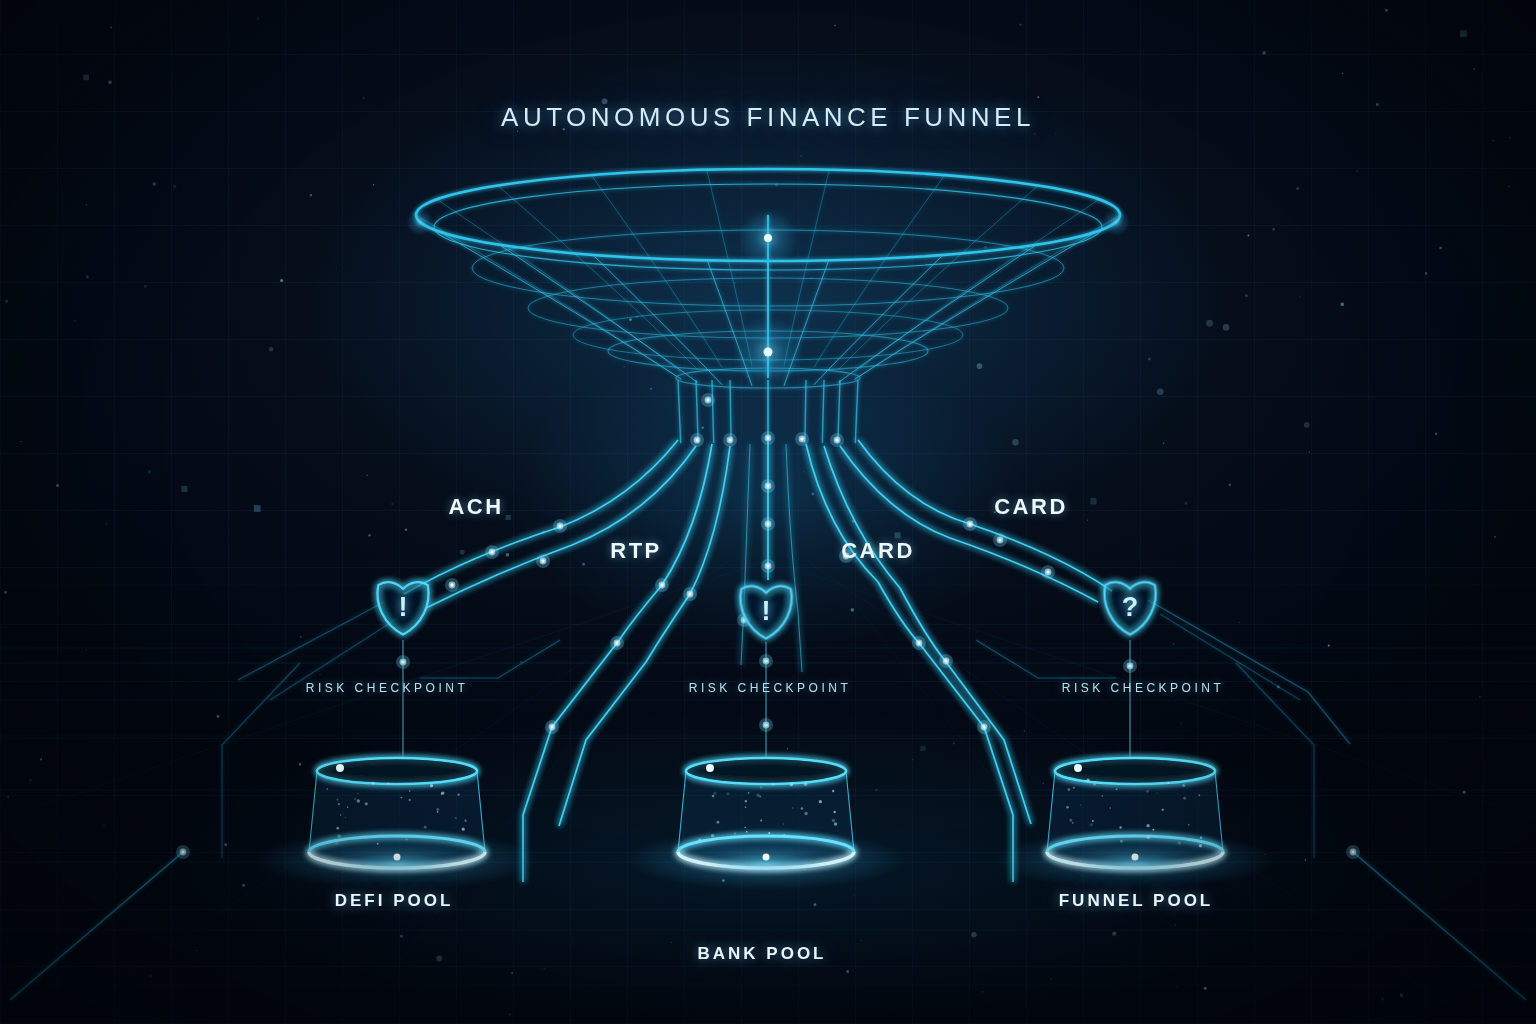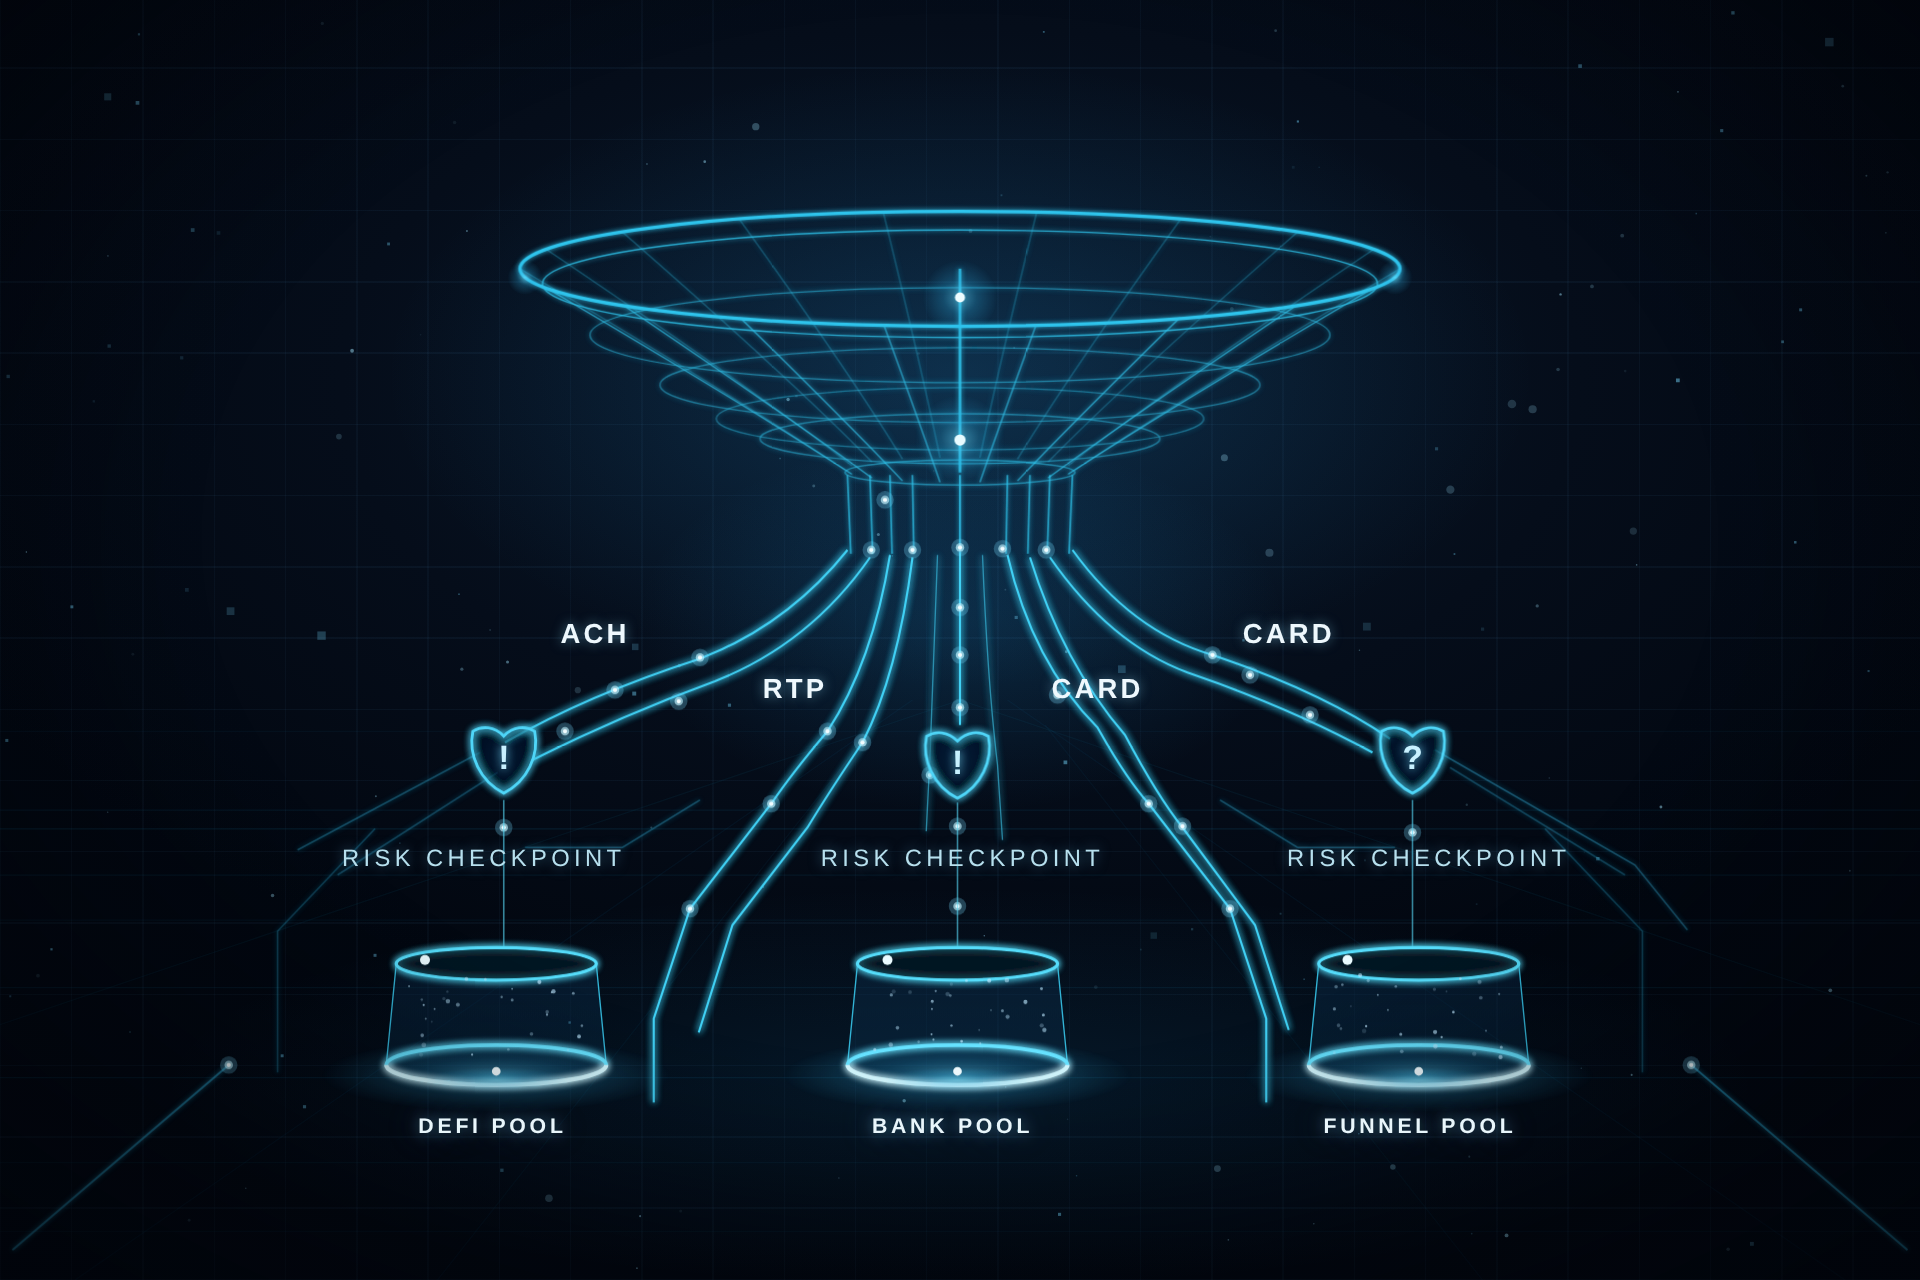--- a/index.html
+++ b/index.html
@@ -25,21 +25,21 @@
   .txt{position:absolute;transform:translate(-50%,-50%);white-space:nowrap;z-index:5;}
   .title{
     font-size:26px;letter-spacing:4.5px;font-weight:500;color:#d4ecf6;
     text-shadow:0 0 12px rgba(120,210,250,.55), 0 0 30px rgba(60,160,220,.35);
   }
   .stream-label{
     font-size:22px;letter-spacing:2.5px;font-weight:700;color:#eef8fd;
     text-shadow:0 0 9px rgba(140,225,255,.5);
   }
   .cp-label{
-    font-size:19px;letter-spacing:3.5px;font-weight:500;color:#b7e0ee;
+    font-size:12px;letter-spacing:3.5px;font-weight:500;color:#b7e0ee;
     text-shadow:0 0 10px rgba(110,200,245,.5);
   }
   .pool-label{
     font-size:17px;letter-spacing:3px;font-weight:600;color:#e9f6fb;
     text-shadow:0 0 12px rgba(140,225,255,.5), 0 0 28px rgba(60,170,230,.35);
   }
   .shield-glyph{
     font-size:27px;font-weight:700;color:#c8f1ff;
     text-shadow:0 0 8px rgba(120,225,255,.9), 0 0 18px rgba(60,180,240,.7);
   }
@@ -602,30 +602,31 @@
           <circle cx="1148.0654937773943" cy="825.6380760669708" r="1.688587713241577" fill="#bfe8ff" opacity="0.6408878087997436"></circle>
           <circle cx="1157.205331325531" cy="793.2001526355743" r="0.7669744372367858" fill="#bfe8ff" opacity="0.2080479025840759"></circle>
           <circle cx="1121.4214307069778" cy="841.2206497192383" r="1.4633598327636719" fill="#bfe8ff" opacity="0.38768463134765624"></circle>
           <circle cx="1110.3476333618164" cy="808.0197372436523" r="0.7230003356933593" fill="#bfe8ff" opacity="0.48887330666184425"></circle>
           <circle cx="1070.8120155334473" cy="820.2301445603371" r="1.4797482013702392" fill="#bfe8ff" opacity="0.28669788837432864"></circle>
           <circle cx="1200.422779917717" cy="845.7554841041565" r="1.7053133964538574" fill="#bfe8ff" opacity="0.6447837352752686"></circle>
         </g>
     </g>
   </svg>
 
+  <div class="txt title" style="left:768px;top:117px">AUTONOMOUS FINANCE FUNNEL</div>
 
   <div class="txt stream-label" style="left:476px;top:507px">ACH</div>
   <div class="txt stream-label" style="left:636px;top:551px">RTP</div>
   <div class="txt stream-label" style="left:878px;top:551px">CARD</div>
   <div class="txt stream-label" style="left:1031px;top:507px">CARD</div>
 
   <div class="txt shield-glyph" style="left:403px;top:607px">!</div>
   <div class="txt shield-glyph" style="left:766px;top:611px">!</div>
   <div class="txt shield-glyph" style="left:1130px;top:607px">?</div>
 
   <div class="txt cp-label" style="left:387px;top:688px">RISK CHECKPOINT</div>
   <div class="txt cp-label" style="left:770px;top:688px">RISK CHECKPOINT</div>
   <div class="txt cp-label" style="left:1143px;top:688px">RISK CHECKPOINT</div>
 
   <div class="txt pool-label" style="left:394px;top:901px">DEFI POOL</div>
-  <div class="txt pool-label" style="left:762px;top:901px">BANK POOL</div>
+  <div class="txt pool-label" style="left:762px;top:954px">BANK POOL</div>
   <div class="txt pool-label" style="left:1136px;top:901px">FUNNEL POOL</div>
 </div>
 
 </body></html>

